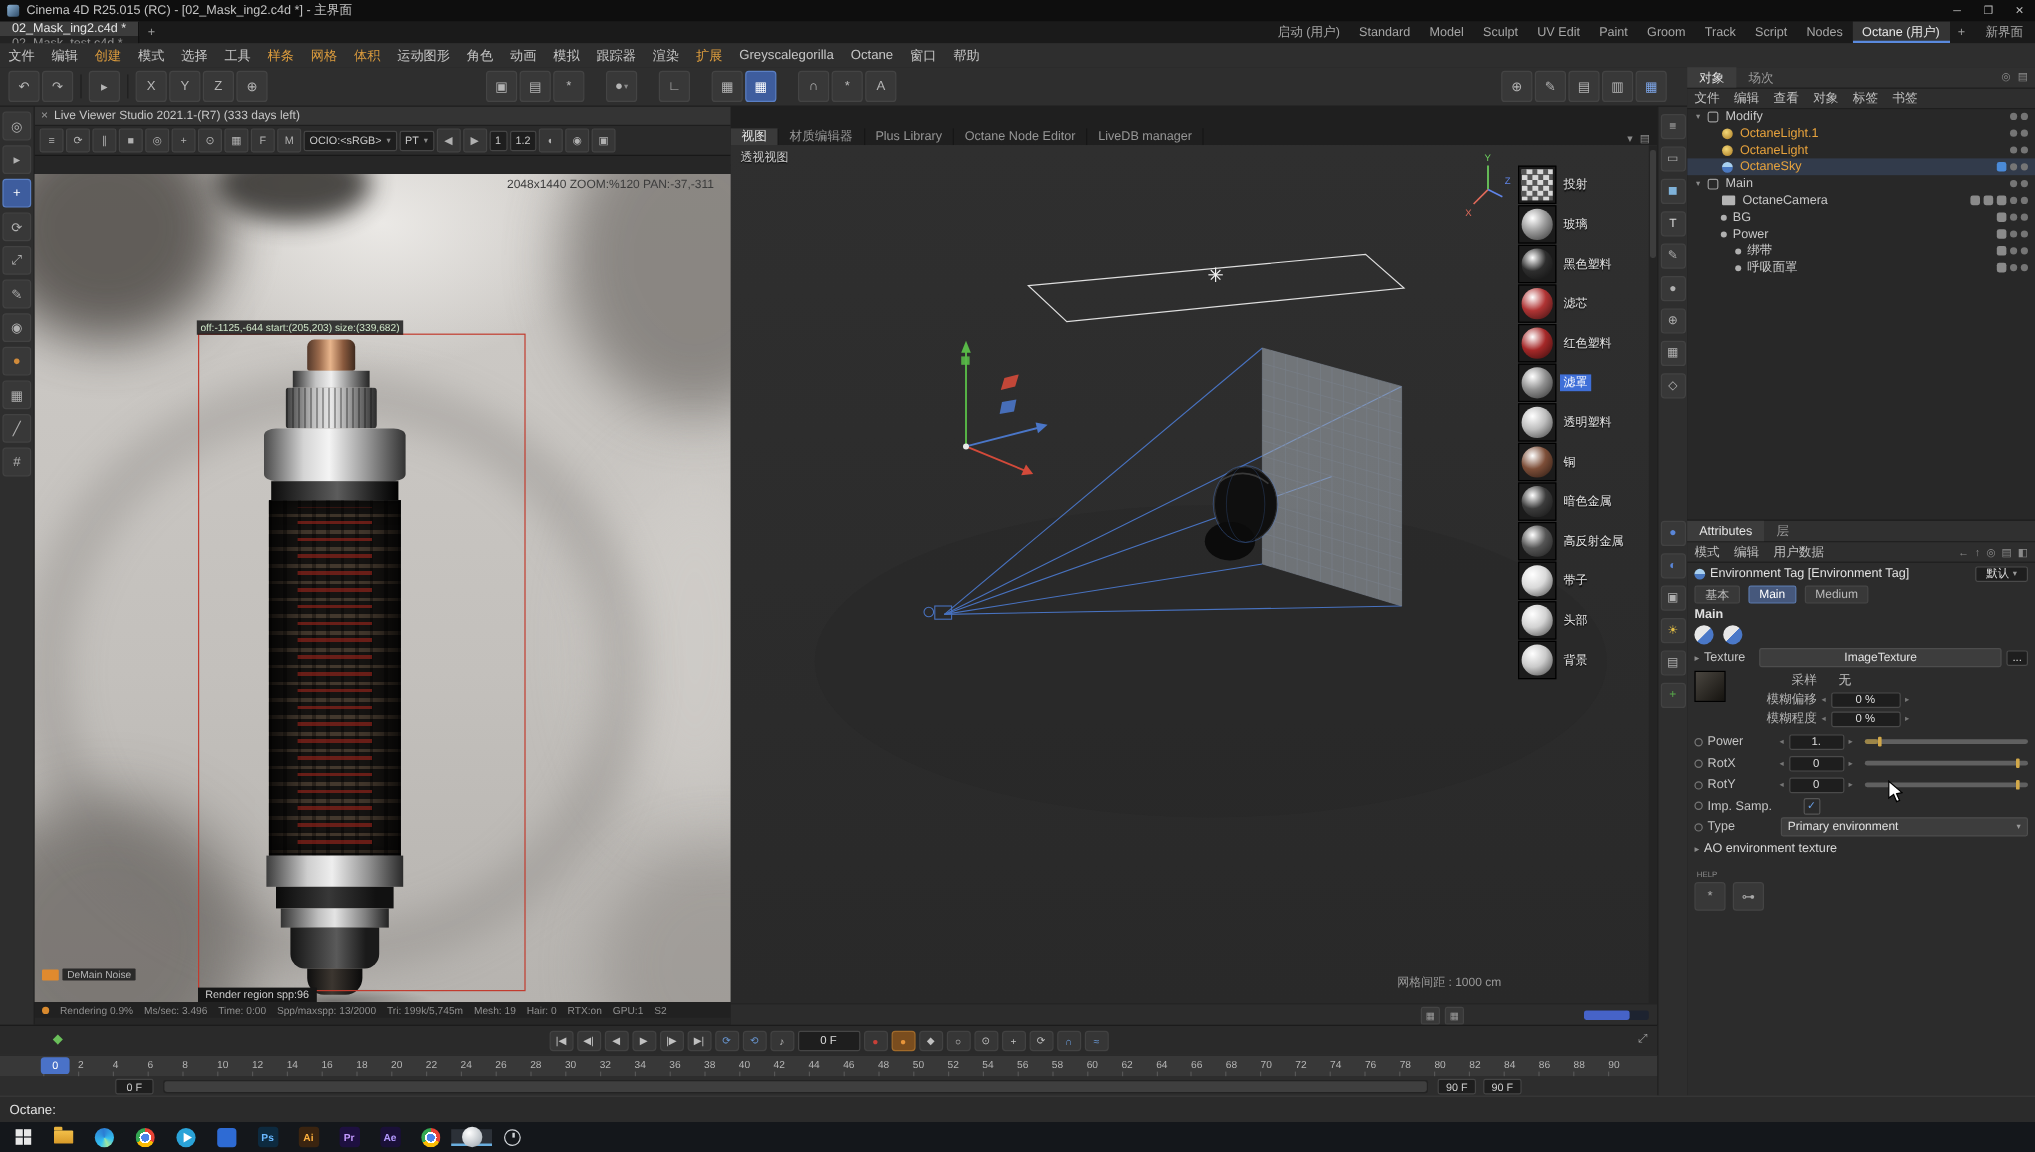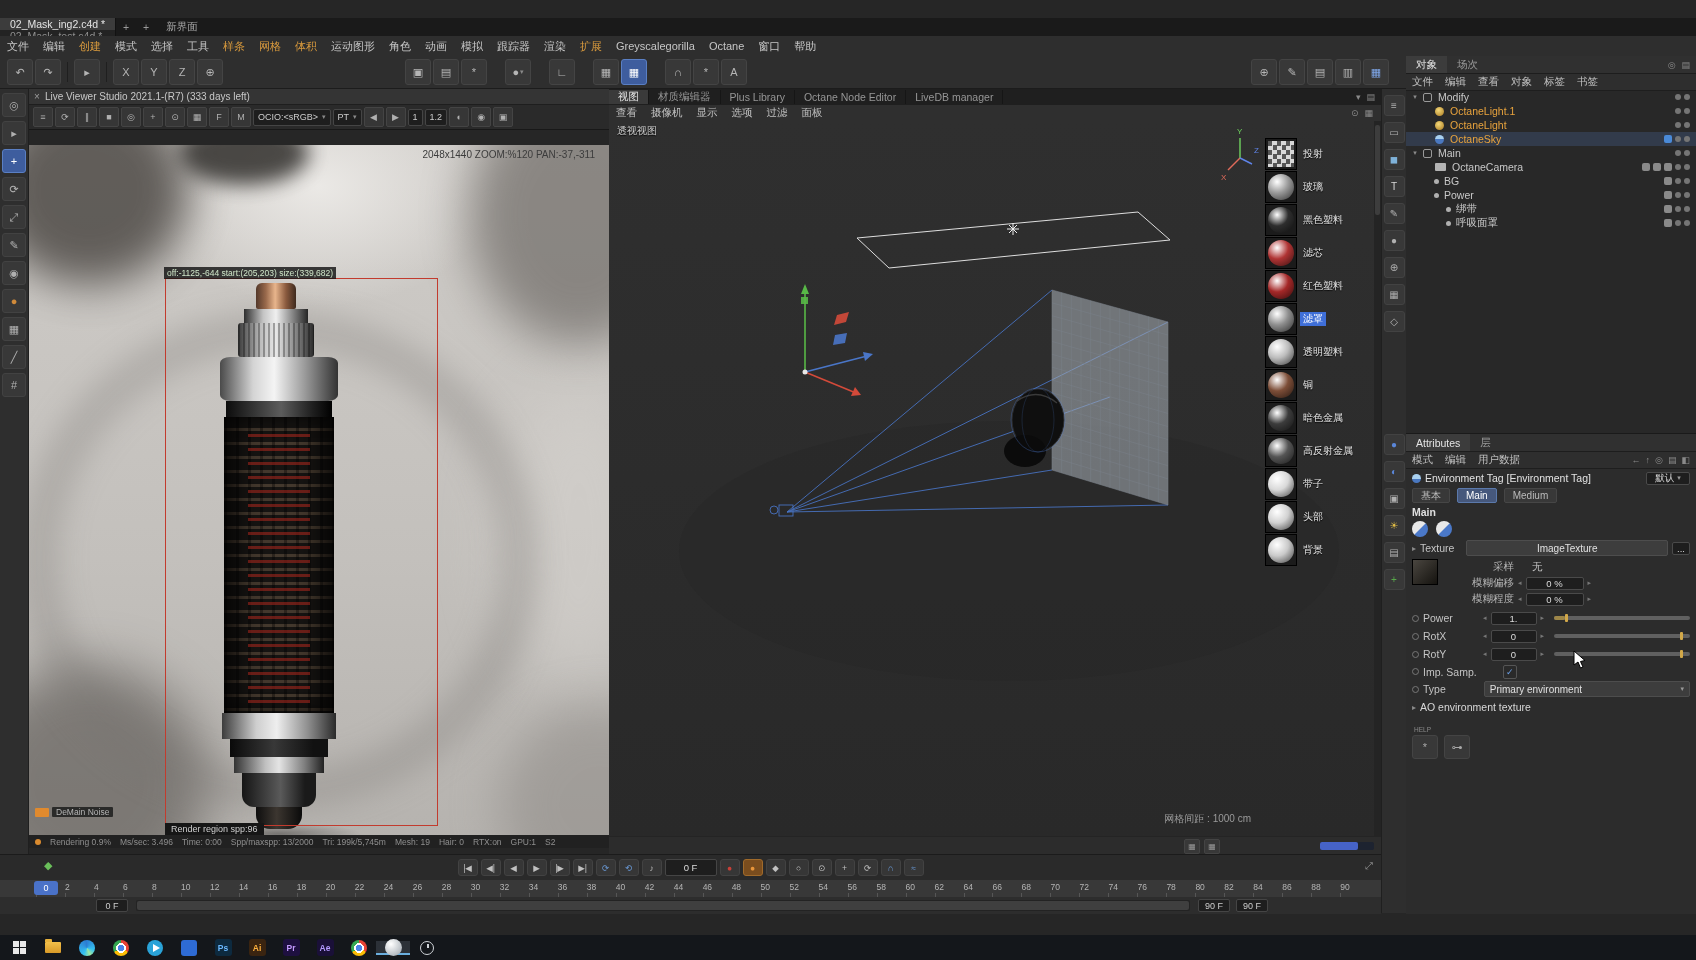--- a/index.html
+++ b/index.html
@@ -102,21 +102,21 @@
   #chips{position:absolute;left:6px;bottom:18px;display:flex;align-items:center;gap:3px}
   #chip-swatch{width:14px;height:9px;border-radius:1px}
   #chip-label{background:rgba(28,28,28,.85);color:#b5b5b5;font-size:8.5px;padding:0 4px;border-radius:1px}
   #spp-label{position:absolute;left:136px;bottom:0;background:#161616;color:#cfcfcf;font-size:9px;padding:1px 6px}
   #oct-status{position:absolute;left:0;top:746px;width:580px;height:13px;background:#212121;display:flex;gap:9px;
               align-items:center;font-size:8.5px;color:#8f8f8f;padding:0 6px;box-sizing:border-box;white-space:nowrap;overflow:hidden}
   #oct-status .seg:first-child{color:#b8b8b8}
   #rdot{width:6px;height:6px;border-radius:50%;background:#d98a2e;flex:none}
   
   #viewport{position:absolute;left:609px;top:89px;width:772px;height:765px;background:#2c2c2c}
-  #vp-tabs{height:16px;background:#1f1f1f;display:flex;align-items:center;font-size:10.5px}
+  #vp-tabs{height:32px;background:#1f1f1f;display:flex;align-items:flex-end;font-size:10.5px}
   .vp-tab{padding:0 9px;display:flex;align-items:center;color:#969696;border-right:1px solid #161616;white-space:nowrap}
   .vp-tab.active{background:#3a3a3a;color:#e4e4e4}
   #vp-tab-icons{margin-left:auto;display:flex;align-items:center;gap:6px;padding-right:6px;color:#8a8a8a;font-size:9px}
   #vp-menus{height:16px;background:#2f2f2f;display:flex;align-items:center;font-size:10.5px;border-bottom:1px solid #1e1e1e}
   .vp-menu{padding:0 7px;color:#c0c0c0}
   #vp-menu-icons{margin-left:auto;display:flex;gap:6px;padding-right:8px;color:#8a8a8a;font-size:9px}
   #scene{position:absolute;left:0;top:32px;width:772px;height:715px;background:linear-gradient(180deg,#2f2f2f,#292929);overflow:hidden}
   #view-label{position:absolute;left:8px;top:3px;color:#cfcfcf;font-size:10px;text-shadow:0 1px 1px #000}
   #grid-label{position:absolute;right:130px;bottom:10px;color:#9a9a9a;font-size:10px}
   #vp-scroll{position:absolute;right:0;top:0;width:7px;height:715px;background:#242424}
@@ -231,27 +231,49 @@
   .ic-clock{width:14px;height:14px;border-radius:50%;border:1.5px solid #d0d4d8;position:relative;box-sizing:border-box}
   .ic-clock i{position:absolute;left:50%;top:2px;width:1.5px;height:4px;background:#d0d4d8}
   
   #cursor{position:absolute;left:1573px;top:650px;z-index:99;pointer-events:none}
 </style>
 </head>
 <body>
 
 <div id="root">
 
+  <div id="titlebar">
+    <div id="app-icon"></div>
+    <span>Cinema 4D R25.015 (RC) - [02_Mask_ing2.c4d *] - 主界面</span>
+    <div id="win-controls">
+      <span class="winbtn">─</span>
+      <span class="winbtn">❐</span>
+      <span class="winbtn close">✕</span>
+    </div>
+  </div>
 
   <div id="tabbar">
     <div id="doctabs">
         <div class="doctab active">02_Mask_ing2.c4d *</div>
         <div class="doctab">02_Mask_test.c4d *</div>
       </div>
     <div class="tab-add">+</div>
+    <div id="workspaces">
+        <div class="ws">启动 (用户)</div>
+        <div class="ws">Standard</div>
+        <div class="ws">Model</div>
+        <div class="ws">Sculpt</div>
+        <div class="ws">UV Edit</div>
+        <div class="ws">Paint</div>
+        <div class="ws">Groom</div>
+        <div class="ws">Track</div>
+        <div class="ws">Script</div>
+        <div class="ws">Nodes</div>
+        <div class="ws active">Octane (用户)</div>
+      </div>
     <div class="tab-add">+</div>
     <div id="new-layout">新界面</div>
   </div>
 
   <div id="menubar">
       <div class="menu-item">文件</div>
       <div class="menu-item">编辑</div>
       <div class="menu-item accent">创建</div>
       <div class="menu-item">模式</div>
       <div class="menu-item">选择</div>
@@ -1113,20 +1135,23 @@
     <div id="rangebar">
       <div class="range-box" style="left:96px">0 F</div>
       <div id="range-track">
           <i></i>
         </div>
       <div class="range-box" style="right:151px">90 F</div>
       <div class="range-box" style="right:113px">90 F</div>
     </div>
   </div>
 
+  <div id="statusbar">
+    <span>Octane:</span>
+  </div>
 
   <div id="taskbar">
       <div class="tk-item">
         <div class="ic-start">
           <b></b>
           <b></b>
           <b></b>
           <b></b>
         </div>
       </div>

